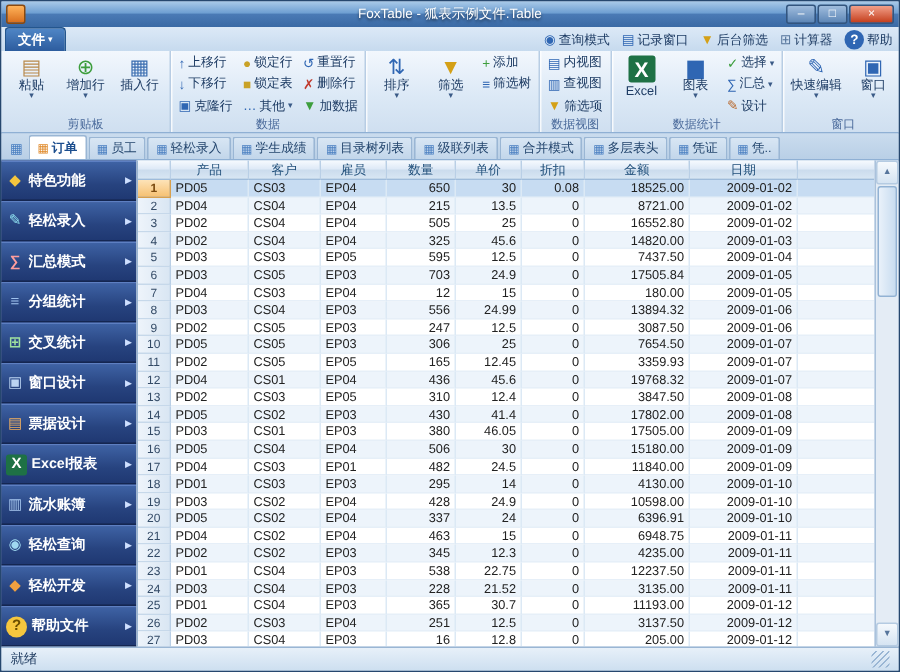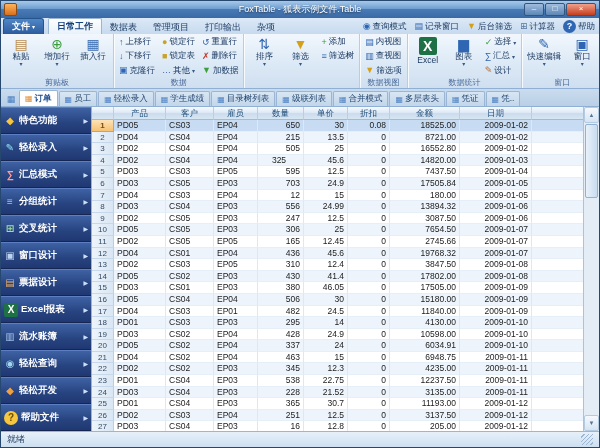--- a/index.html
+++ b/index.html
@@ -100,27 +100,20 @@
       <div class="win-btn">□</div>
       <div class="win-btn close">×</div>
     </div>
   </div>
 
   <div class="tabrow">
     <div class="file-btn">
       <span>文件</span>
       <span class="caret">▾</span>
     </div>
-    <div class="rtabs">
-        <div class="rtab active">日常工作</div>
-        <div class="rtab">数据表</div>
-        <div class="rtab">管理项目</div>
-        <div class="rtab">打印输出</div>
-        <div class="rtab">杂项</div>
-      </div>
     <div class="rtab-right">
         <div class="rtbtn">
           <span class="ic" style="font-size: 9px; color: rgb(47, 102, 179);">◉</span>
           <span>查询模式</span>
         </div>
         <div class="rtbtn">
           <span class="ic" style="font-size: 9px; color: rgb(47, 102, 179);">▤</span>
           <span>记录窗口</span>
         </div>
         <div class="rtbtn">
@@ -451,21 +444,21 @@
             <div class="cell r" style="width: 42px;">0</div>
             <div class="cell r" style="width: 70px;">16552.80</div>
             <div class="cell r" style="width: 72px;">2009-01-02</div>
             <div class="cell fill"></div>
           </div>
           <div class="trow alt">
             <div class="cell rn" style="width: 22px;">4</div>
             <div class="cell l" style="width: 52px;">PD02</div>
             <div class="cell l" style="width: 48px;">CS04</div>
             <div class="cell l" style="width: 44px;">EP04</div>
-            <div class="cell r" style="width: 46px; text-align: center;">325</div>
+            <div class="cell r" style="width: 46px;">325</div>
             <div class="cell r" style="width: 44px;">45.6</div>
             <div class="cell r" style="width: 42px;">0</div>
             <div class="cell r" style="width: 70px;">14820.00</div>
             <div class="cell r" style="width: 72px;">2009-01-03</div>
             <div class="cell fill"></div>
           </div>
           <div class="trow">
             <div class="cell rn" style="width: 22px;">5</div>
             <div class="cell l" style="width: 52px;">PD03</div>
             <div class="cell l" style="width: 48px;">CS03</div>
@@ -538,21 +531,21 @@
             <div class="cell fill"></div>
           </div>
           <div class="trow">
             <div class="cell rn" style="width: 22px;">11</div>
             <div class="cell l" style="width: 52px;">PD02</div>
             <div class="cell l" style="width: 48px;">CS05</div>
             <div class="cell l" style="width: 44px;">EP05</div>
             <div class="cell r" style="width: 46px;">165</div>
             <div class="cell r" style="width: 44px;">12.45</div>
             <div class="cell r" style="width: 42px;">0</div>
-            <div class="cell r" style="width: 70px;">2745.66</div>
+            <div class="cell r" style="width: 70px;">3359.93</div>
             <div class="cell r" style="width: 72px;">2009-01-07</div>
             <div class="cell fill"></div>
           </div>
           <div class="trow alt">
             <div class="cell rn" style="width: 22px;">12</div>
             <div class="cell l" style="width: 52px;">PD04</div>
             <div class="cell l" style="width: 48px;">CS01</div>
             <div class="cell l" style="width: 44px;">EP04</div>
             <div class="cell r" style="width: 46px;">436</div>
             <div class="cell r" style="width: 44px;">45.6</div>
@@ -646,21 +639,21 @@
             <div class="cell fill"></div>
           </div>
           <div class="trow alt">
             <div class="cell rn" style="width: 22px;">20</div>
             <div class="cell l" style="width: 52px;">PD05</div>
             <div class="cell l" style="width: 48px;">CS02</div>
             <div class="cell l" style="width: 44px;">EP04</div>
             <div class="cell r" style="width: 46px;">337</div>
             <div class="cell r" style="width: 44px;">24</div>
             <div class="cell r" style="width: 42px;">0</div>
-            <div class="cell r" style="width: 70px;">6034.91</div>
+            <div class="cell r" style="width: 70px;">6396.91</div>
             <div class="cell r" style="width: 72px;">2009-01-10</div>
             <div class="cell fill"></div>
           </div>
           <div class="trow">
             <div class="cell rn" style="width: 22px;">21</div>
             <div class="cell l" style="width: 52px;">PD04</div>
             <div class="cell l" style="width: 48px;">CS02</div>
             <div class="cell l" style="width: 44px;">EP04</div>
             <div class="cell r" style="width: 46px;">463</div>
             <div class="cell r" style="width: 44px;">15</div>

